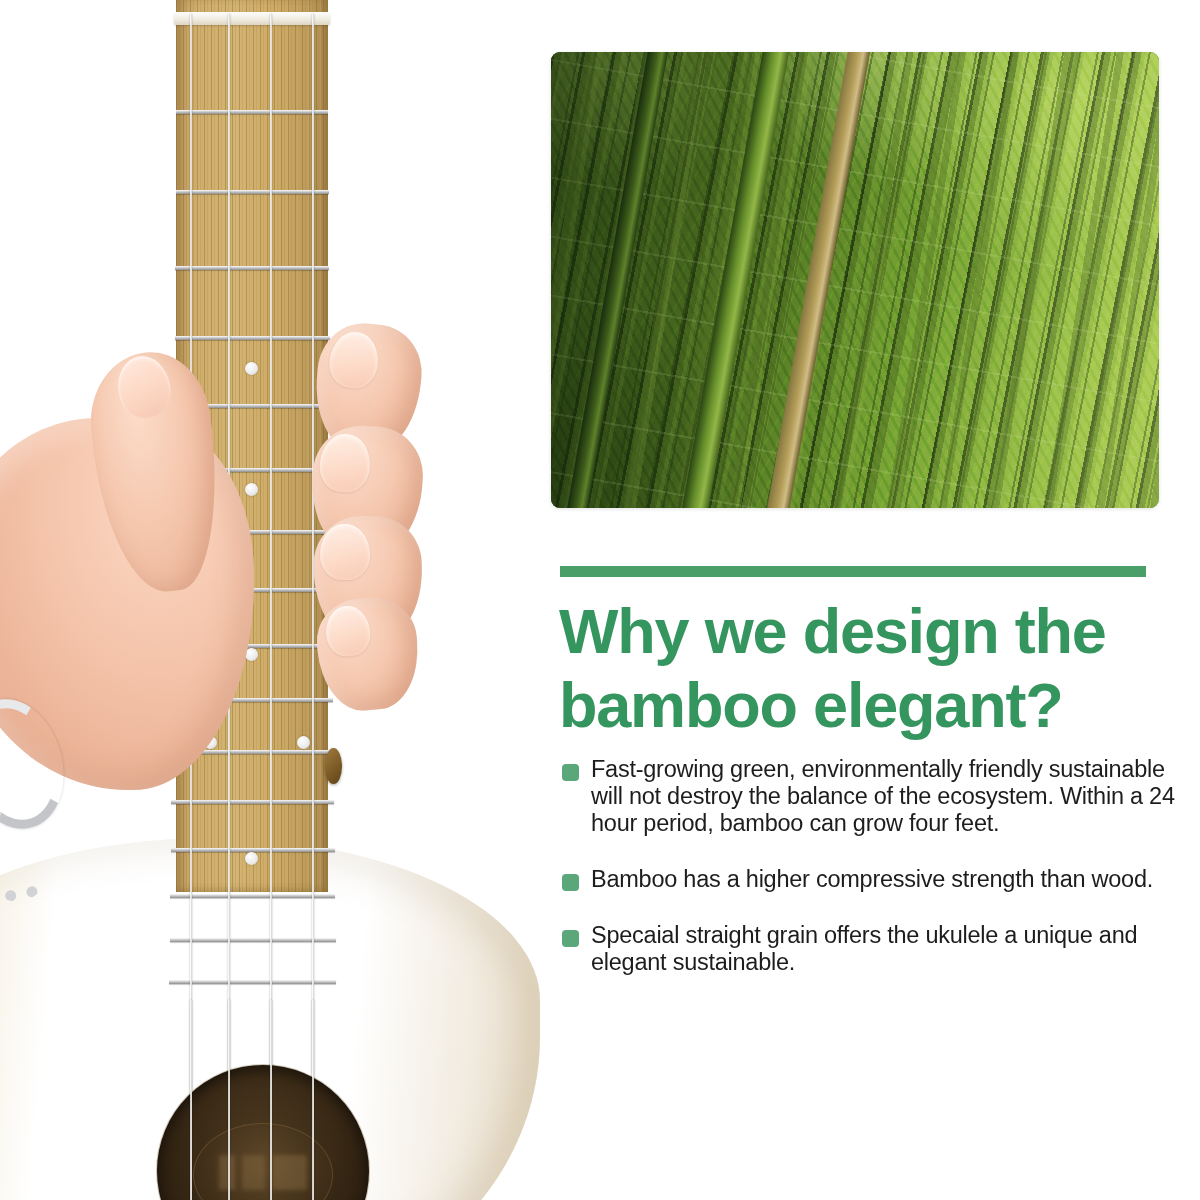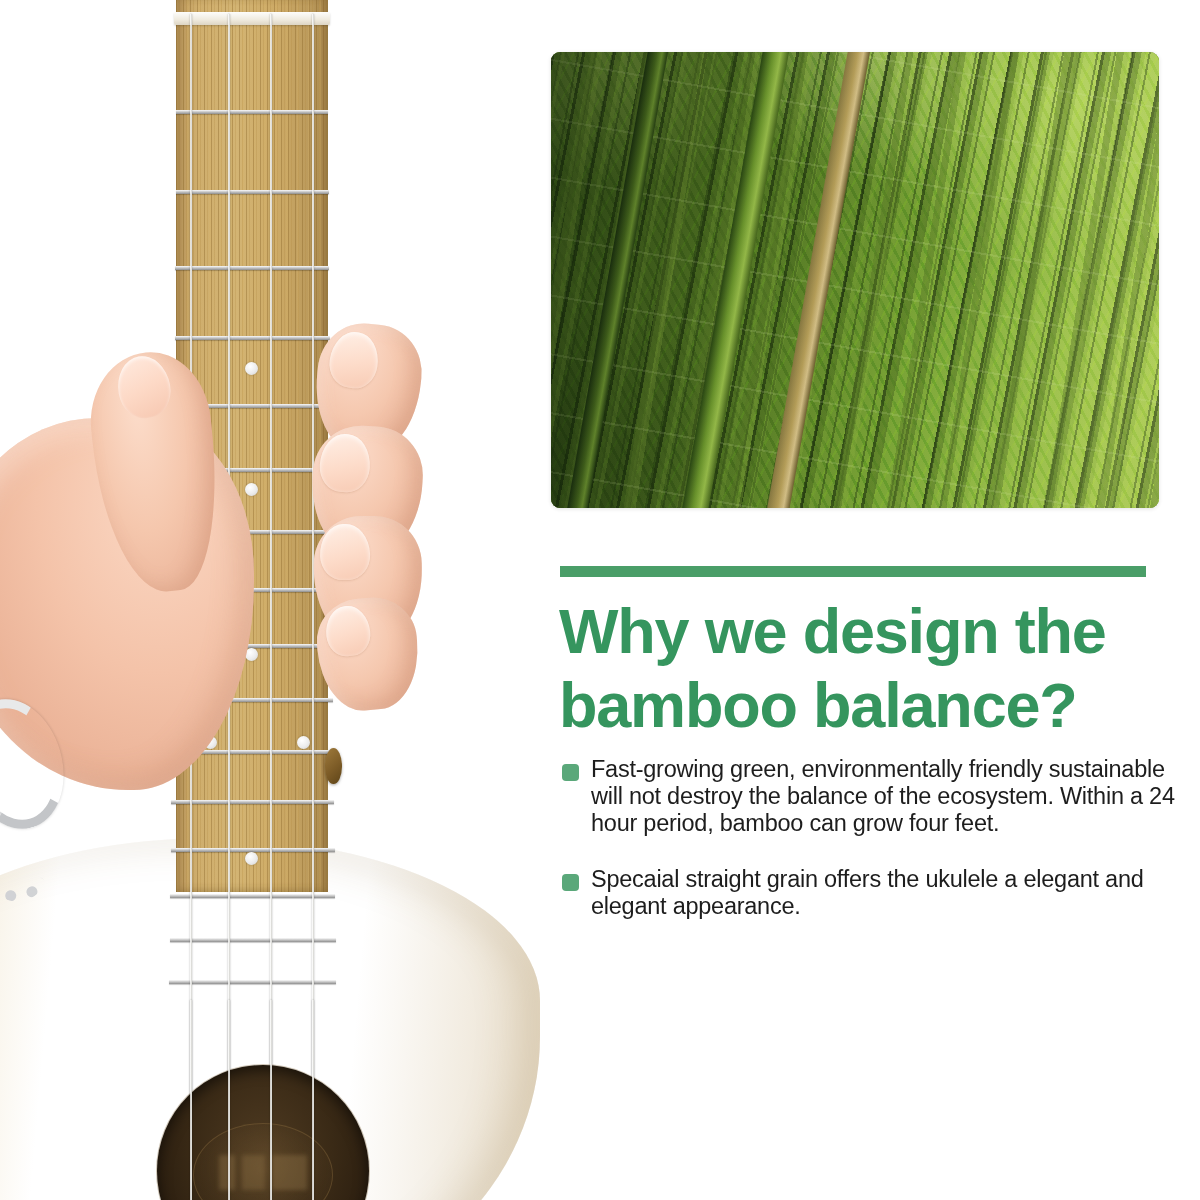--- a/index.html
+++ b/index.html
@@ -456,21 +456,22 @@
       <div class="forest-culm-big" style="left:28%;width:26px;background:linear-gradient(90deg,#2c4a14,#6f9a2e 40%,#9cc24c 70%,#49691e);"></div>
       <div class="forest-culm-big" style="left:42%;width:22px;background:linear-gradient(90deg,#8a7a42,#b8a05a 45%,#d6c188 72%,#6f6030);"></div>
       <div class="forest-culm-big" style="left:9%;width:20px;background:linear-gradient(90deg,#1d3310,#4d7020 45%,#7aa336 72%,#2c4715);"></div>
       <div class="forest-shade"></div>
     </div>
 
     <div class="green-rule" style="background: rgb(74, 158, 104);"></div>
 
     <h1 class="headline" style="color: rgb(53, 149, 94);">
       <span>Why we design the</span><br>
-      <span>bamboo balance?</span>
+      <span>bamboo elegant?</span>
     </h1>
 
     <ul class="bullets" id="bullet-list">
         <li class="bullet-item" style="list-style: none; color: rgb(29, 29, 29);"><span class="bullet-square" style="background: rgb(90, 168, 122);"></span><span>Fast-growing green, environmentally friendly sustainable will not destroy the balance of the ecosystem. Within a 24 hour period, bamboo can grow four feet.</span></li>
-        <li class="bullet-item" style="list-style: none; color: rgb(29, 29, 29);"><span class="bullet-square" style="background: rgb(90, 168, 122);"></span><span>Specaial straight grain offers the ukulele a elegant and elegant appearance.</span></li>
+        <li class="bullet-item" style="list-style: none; color: rgb(29, 29, 29);"><span class="bullet-square" style="background: rgb(90, 168, 122);"></span><span>Bamboo has a higher compressive strength than wood.</span></li>
+        <li class="bullet-item" style="list-style: none; color: rgb(29, 29, 29);"><span class="bullet-square" style="background: rgb(90, 168, 122);"></span><span>Specaial straight grain offers the ukulele a unique and elegant sustainable.</span></li>
       </ul>
   </div>
 </div>
 
 </body></html>

